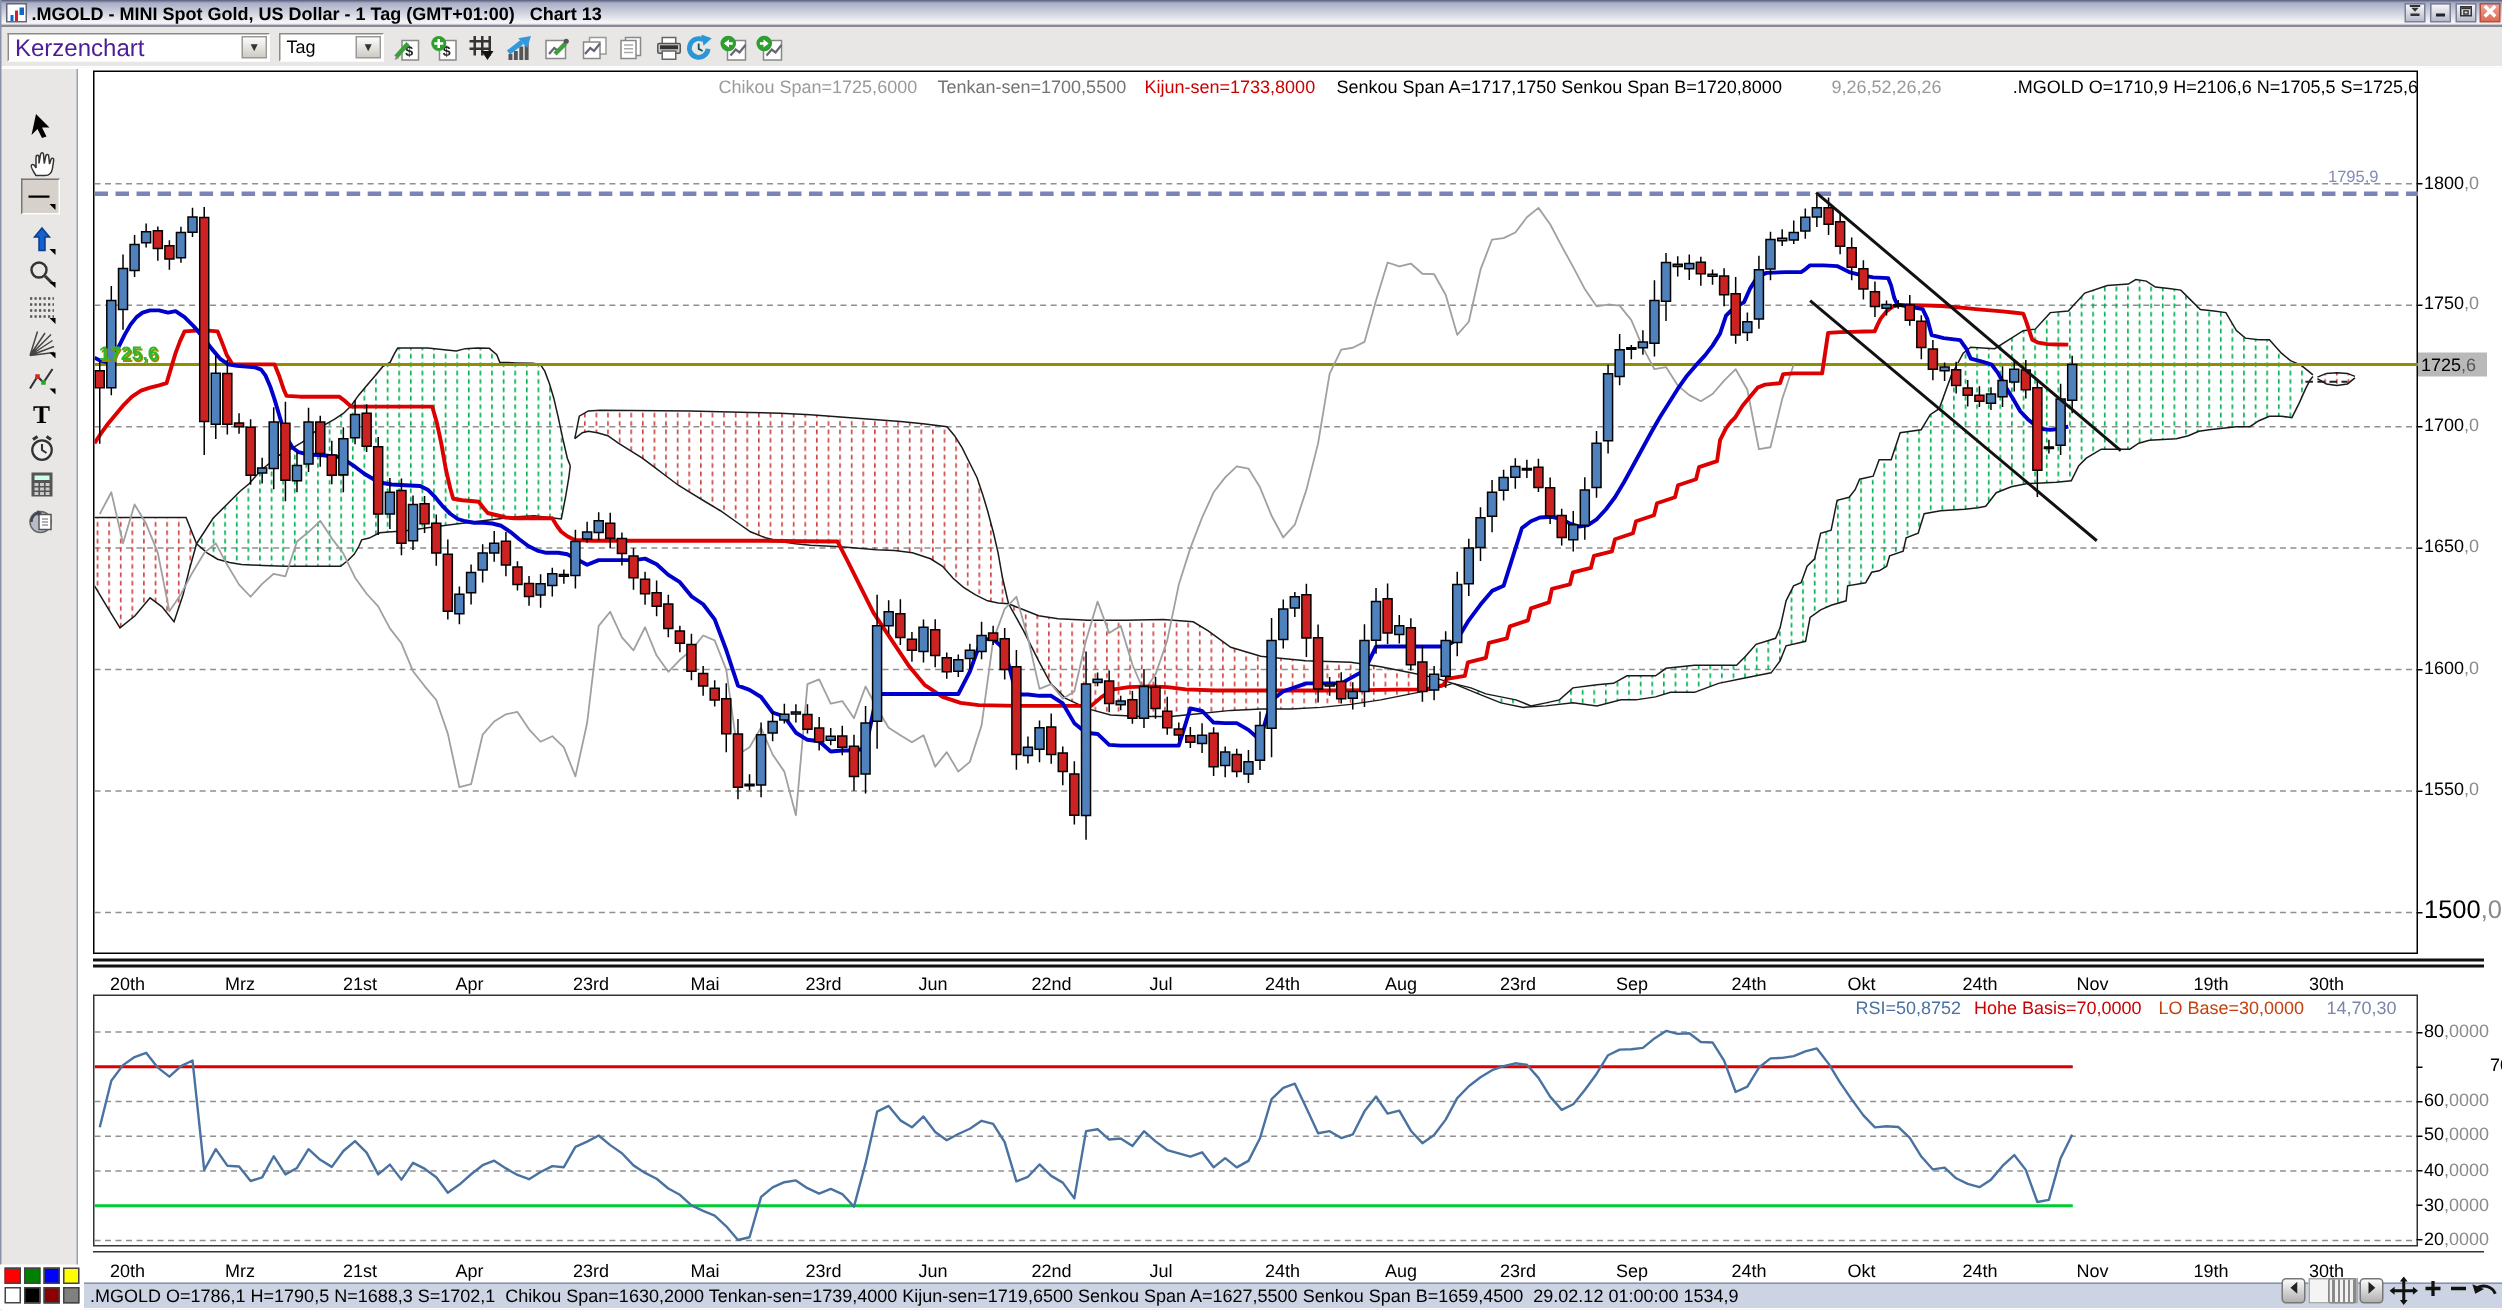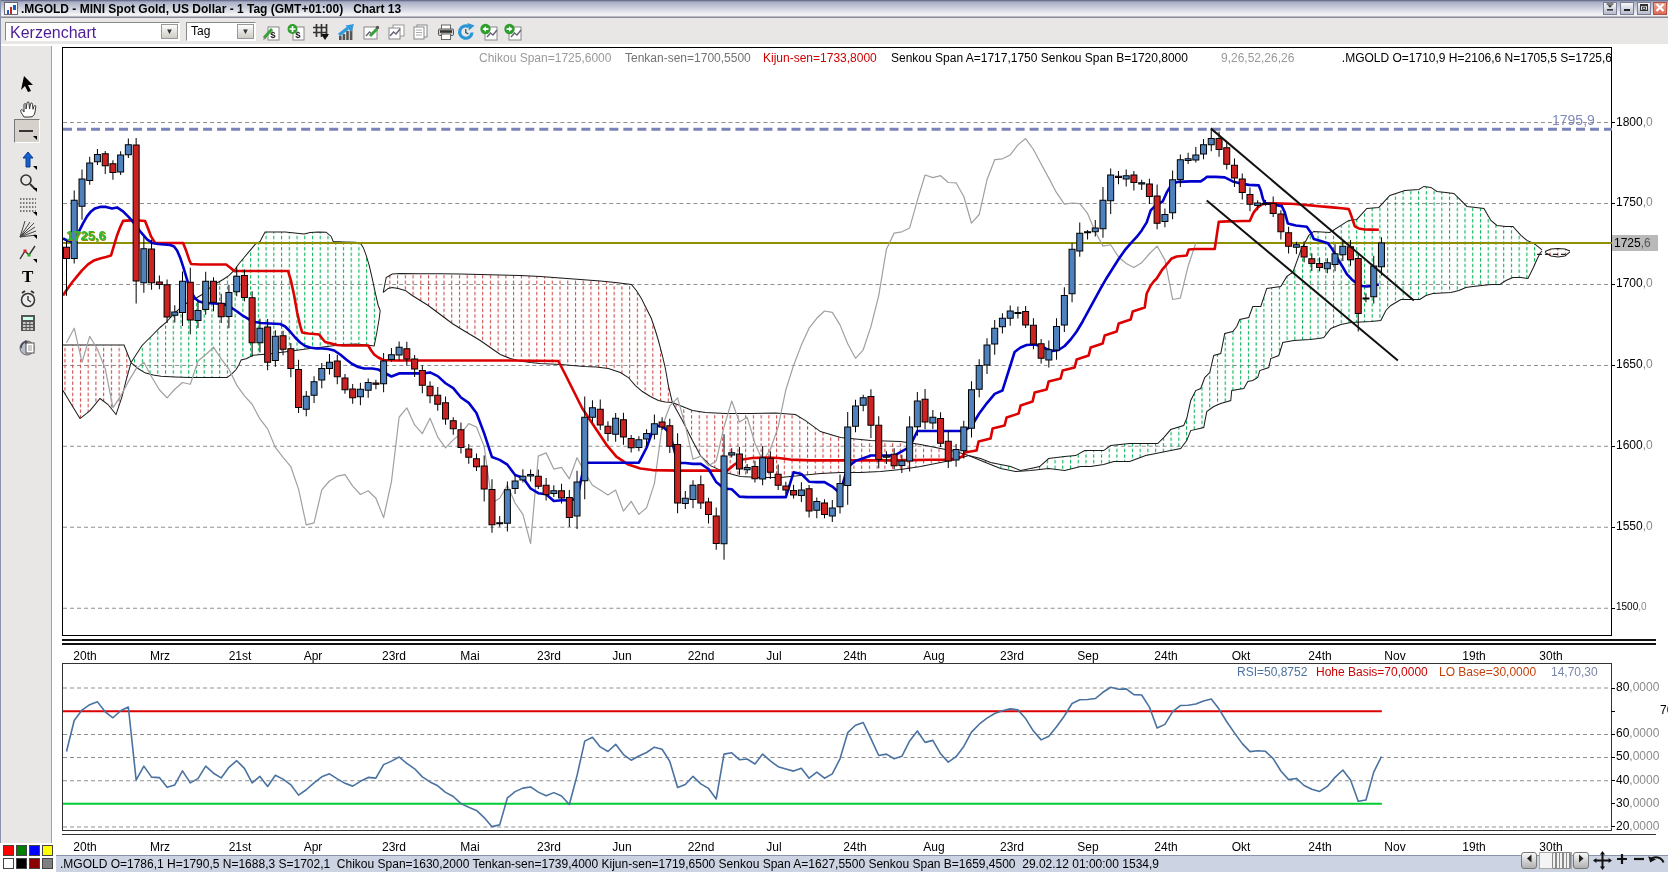--- a/index.html
+++ b/index.html
@@ -242,38 +242,38 @@
     <div style="position:absolute;left:1616px;top:196px;font-size:12px;line-height:12px;color:#000;white-space:nowrap">1750<span style="color:#8a8a8a">,0</span></div>
     <div style="position:absolute;left:1611px;top:203px;width:4px;height:1px;background:#000"></div>
     <div style="position:absolute;left:1616px;top:277px;font-size:12px;line-height:12px;color:#000;white-space:nowrap">1700<span style="color:#8a8a8a">,0</span></div>
     <div style="position:absolute;left:1611px;top:284px;width:4px;height:1px;background:#000"></div>
     <div style="position:absolute;left:1616px;top:358px;font-size:12px;line-height:12px;color:#000;white-space:nowrap">1650<span style="color:#8a8a8a">,0</span></div>
     <div style="position:absolute;left:1611px;top:365px;width:4px;height:1px;background:#000"></div>
     <div style="position:absolute;left:1616px;top:439px;font-size:12px;line-height:12px;color:#000;white-space:nowrap">1600<span style="color:#8a8a8a">,0</span></div>
     <div style="position:absolute;left:1611px;top:446px;width:4px;height:1px;background:#000"></div>
     <div style="position:absolute;left:1616px;top:520px;font-size:12px;line-height:12px;color:#000;white-space:nowrap">1550<span style="color:#8a8a8a">,0</span></div>
     <div style="position:absolute;left:1611px;top:527px;width:4px;height:1px;background:#000"></div>
-    <div style="position:absolute;left:1616px;top:601px;font-size:10px;line-height:12px;color:#000;white-space:nowrap">1500<span style="color:#8a8a8a">,0</span></div>
+    <div style="position:absolute;left:1616px;top:601px;font-size:17px;line-height:12px;color:#000;white-space:nowrap">1500<span style="color:#8a8a8a">,0</span></div>
     <div style="position:absolute;left:1611px;top:608px;width:4px;height:1px;background:#000"></div>
     <div style="position:absolute;left:1616px;top:681px;font-size:12px;line-height:12px;color:#000;white-space:nowrap">80<span style="color:#8a8a8a">,0000</span></div>
     <div style="position:absolute;left:1611px;top:688px;width:4px;height:1px;background:#000"></div>
     <div style="position:absolute;left:1660px;top:704px;font-size:12px;line-height:12px;color:#000;white-space:nowrap">70<span style="color:#8a8a8a">,0000</span></div>
     <div style="position:absolute;left:1611px;top:711px;width:4px;height:1px;background:#000"></div>
     <div style="position:absolute;left:1616px;top:727px;font-size:12px;line-height:12px;color:#000;white-space:nowrap">60<span style="color:#8a8a8a">,0000</span></div>
     <div style="position:absolute;left:1611px;top:734px;width:4px;height:1px;background:#000"></div>
     <div style="position:absolute;left:1616px;top:750px;font-size:12px;line-height:12px;color:#000;white-space:nowrap">50<span style="color:#8a8a8a">,0000</span></div>
     <div style="position:absolute;left:1611px;top:757px;width:4px;height:1px;background:#000"></div>
     <div style="position:absolute;left:1616px;top:774px;font-size:12px;line-height:12px;color:#000;white-space:nowrap">40<span style="color:#8a8a8a">,0000</span></div>
     <div style="position:absolute;left:1611px;top:780px;width:4px;height:1px;background:#000"></div>
     <div style="position:absolute;left:1616px;top:797px;font-size:12px;line-height:12px;color:#000;white-space:nowrap">30<span style="color:#8a8a8a">,0000</span></div>
     <div style="position:absolute;left:1611px;top:803px;width:4px;height:1px;background:#000"></div>
     <div style="position:absolute;left:1616px;top:820px;font-size:12px;line-height:12px;color:#000;white-space:nowrap">20<span style="color:#8a8a8a">,0000</span></div>
     <div style="position:absolute;left:1611px;top:826px;width:4px;height:1px;background:#000"></div>
     <div style="position:absolute;left:1612px;top:235px;width:46px;height:16px;background:#b9b9b9;font-size:12px;line-height:16px;color:#000;padding-left:2px">1725<span style="color:#555">,6</span></div>
-    <div style="position:absolute;left:1552px;top:112px;font-size:14px;color:#8089bb">1795,9</div>
+    <div style="position:absolute;left:1552px;top:112px;font-size:11px;color:#8089bb">1795,9</div>
     <div style="position:absolute;left:66px;top:228px;font-size:13px;font-weight:bold;color:#2db92d;text-shadow:1px 1px 0 #8f8f00">1725,6</div>
 <div style="position:absolute;left:55px;top:649px;width:60px;text-align:center;font-size:12px;color:#000">20th</div>
     <div style="position:absolute;left:130px;top:649px;width:60px;text-align:center;font-size:12px;color:#000">Mrz</div>
     <div style="position:absolute;left:210px;top:649px;width:60px;text-align:center;font-size:12px;color:#000">21st</div>
     <div style="position:absolute;left:283px;top:649px;width:60px;text-align:center;font-size:12px;color:#000">Apr</div>
     <div style="position:absolute;left:364px;top:649px;width:60px;text-align:center;font-size:12px;color:#000">23rd</div>
     <div style="position:absolute;left:440px;top:649px;width:60px;text-align:center;font-size:12px;color:#000">Mai</div>
     <div style="position:absolute;left:519px;top:649px;width:60px;text-align:center;font-size:12px;color:#000">23rd</div>
     <div style="position:absolute;left:592px;top:649px;width:60px;text-align:center;font-size:12px;color:#000">Jun</div>
     <div style="position:absolute;left:671px;top:649px;width:60px;text-align:center;font-size:12px;color:#000">22nd</div>

